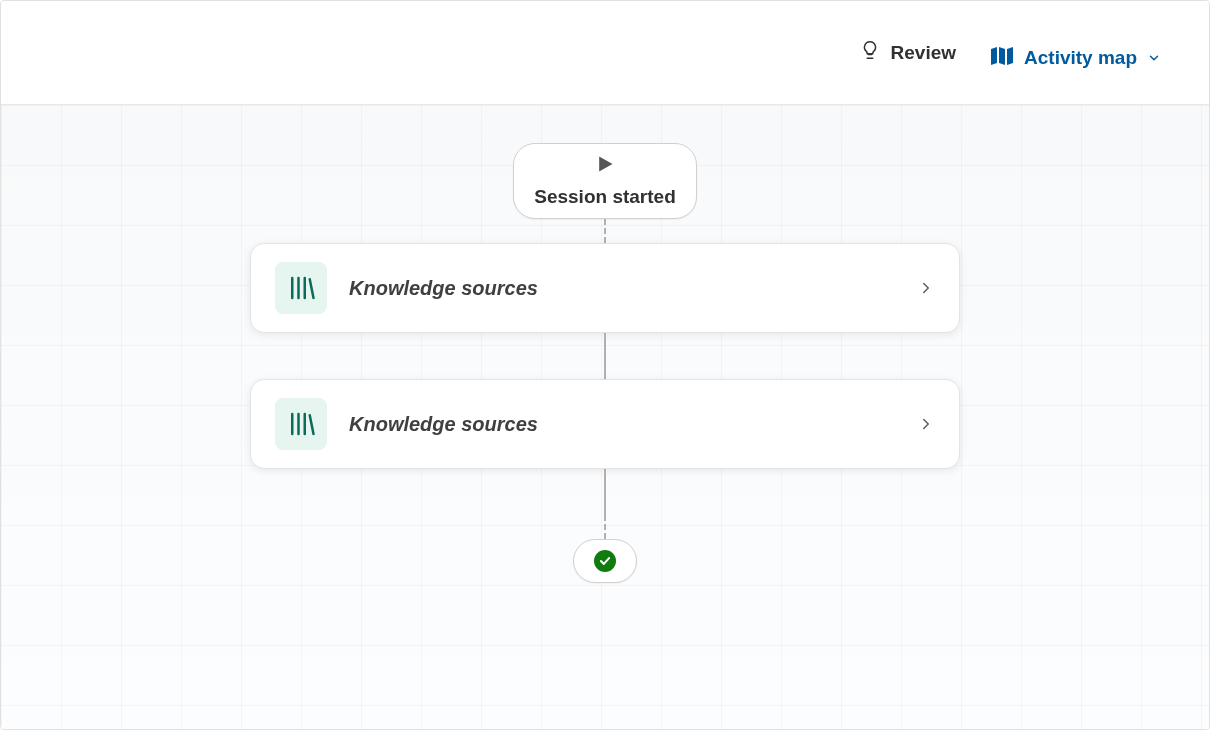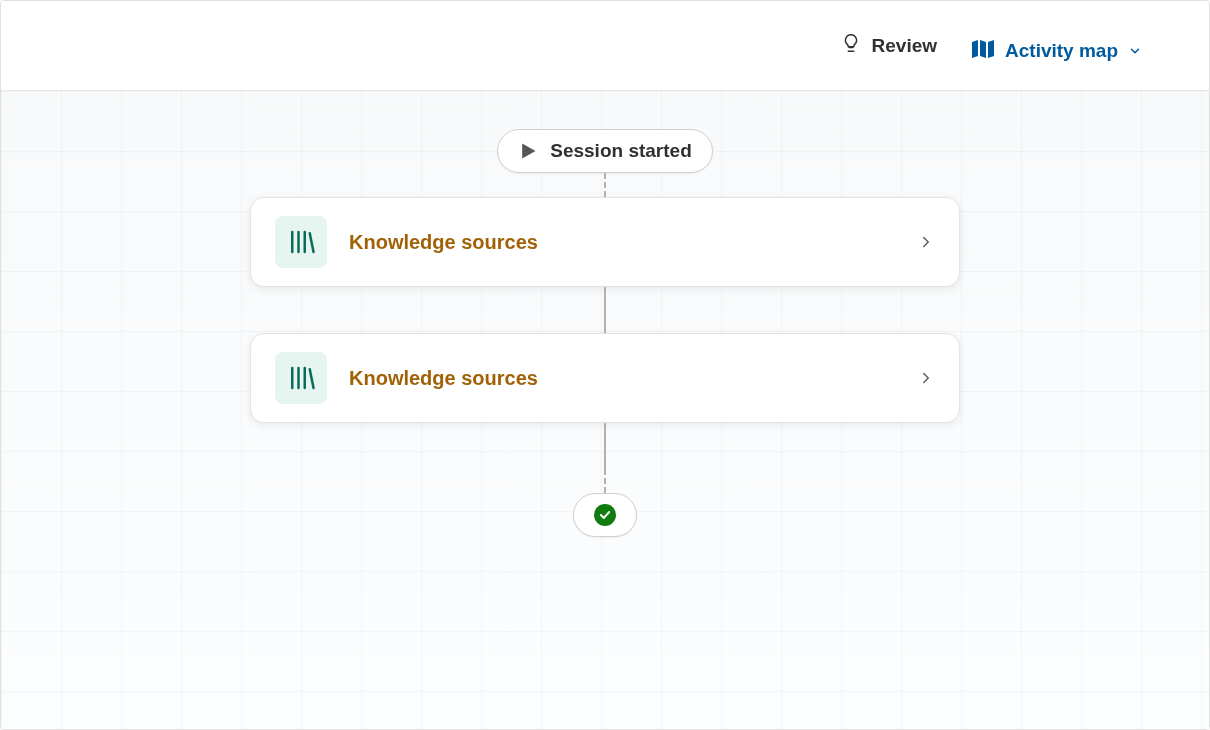--- a/index.html
+++ b/index.html
@@ -6,26 +6,26 @@
     body {
       font-family: "Segoe UI", -apple-system, BlinkMacSystemFont, sans-serif;
       width: 1210px;
       height: 730px;
       overflow: hidden;
       border: 1px solid #e1e1e1;
       border-radius: 4px;
       background: #fff;
     }
     .toolbar {
-      height: 90px;
+      height: 104px;
       border-bottom: 1px solid #e8e8e8;
       display: flex;
       justify-content: flex-end;
       align-items: center;
-      padding-right: 67px;
+      padding-right: 48px;
       gap: 34px;
       background: #fff;
     }
     .tb-btn {
       display: flex;
       align-items: center;
       gap: 10px;
       cursor: pointer;
       font-size: 19px;
       font-weight: 600;
@@ -66,20 +66,21 @@
       align-items: center;
       gap: 12px;
       background: #fff;
       border: 1px solid #d0d0d0;
       border-radius: 22px;
       padding: 10px 20px;
       font-size: 19px;
       font-weight: 600;
       color: #323130;
       box-shadow: 0 1px 2px rgba(0,0,0,0.05);
+      flex-direction: column;
     }
     .pill .play { display:flex; align-items:center; }
 
     .conn-dashed {
       width: 0;
       height: 24px;
       border-left: 2px dashed #b0b0b0;
     }
     .conn-solid {
       width: 0;
@@ -112,21 +113,22 @@
     .bg-blue { background: #E7EDFB; }
     .card-body {
       flex: 1;
       display: flex;
       flex-direction: column;
       gap: 2px;
     }
     .card-title {
       font-size: 20px;
       font-weight: 700;
-      color: #a16207;
+      color: #404040;
+      font-style: italic;
     }
     .card-sub {
       font-size: 18px;
       color: #605E5C;
     }
     .chev-right {
       color: #605E5C;
       display:flex;
       align-items:center;
     }

